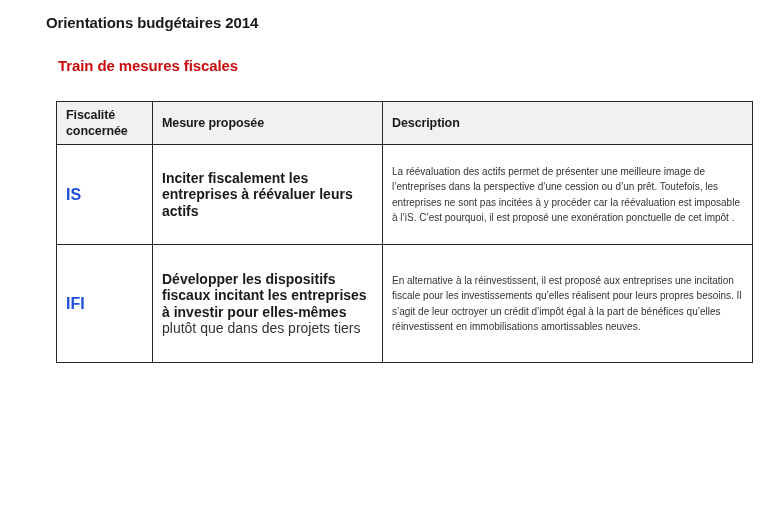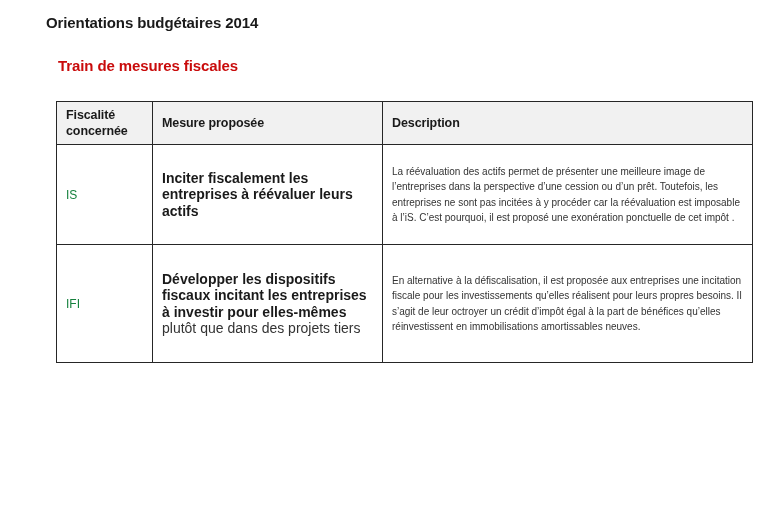--- a/index.html
+++ b/index.html
@@ -59,23 +59,23 @@
     height: 34px;
     font-size: 12.5px;
     line-height: 16px;
     font-weight: bold;
     color: #1a1a1a;
     letter-spacing: -0.1px;
   }
   tr.data-row-1 { height: 100px; }
   tr.data-row-2 { height: 118px; }
   td.cell-fiscalite {
-    font-size: 12px;
-    font-weight: normal;
-    color: #15803d;
+    font-size: 16px;
+    font-weight: bold;
+    color: #1d4ed8;
   }
   td.cell-mesure {
     font-size: 14px;
     line-height: 16.5px;
     color: #333333;
   }
   td.cell-mesure .bold-part {
     font-weight: bold;
     color: #1a1a1a;
   }
@@ -115,18 +115,18 @@
         <td class="cell-mesure">
           <span class="bold-part">Inciter fiscalement les entreprises à réévaluer leurs actifs</span><span></span>
         </td>
         <td class="cell-description">La réévaluation des actifs permet de présenter une meilleure image de l’entreprises dans la perspective d’une cession ou d’un prêt. Toutefois, les entreprises ne sont pas incitées à y procéder car la réévaluation est imposable à l’iS. C’est pourquoi, il est proposé une exonération ponctuelle de cet impôt .</td>
       </tr>
       <tr class="data-row-2">
         <td class="cell-fiscalite">IFI</td>
         <td class="cell-mesure">
           <span class="bold-part">Développer les dispositifs fiscaux incitant les entreprises à investir pour elles-mêmes</span><span> plutôt que dans des projets tiers</span>
         </td>
-        <td class="cell-description">En alternative à la défiscalisation, il est proposée aux entreprises une incitation fiscale pour les investissements qu’elles réalisent pour leurs propres besoins. Il s’agit de leur octroyer un crédit d’impôt égal à la part de bénéfices qu’elles réinvestissent en immobilisations amortissables neuves.</td>
+        <td class="cell-description">En alternative à la réinvestissent, il est proposé aux entreprises une incitation fiscale pour les investissements qu’elles réalisent pour leurs propres besoins. Il s’agit de leur octroyer un crédit d’impôt égal à la part de bénéfices qu’elles réinvestissent en immobilisations amortissables neuves.</td>
       </tr>
     </tbody>
   </table>
 
 </div>
 
 </body></html>

